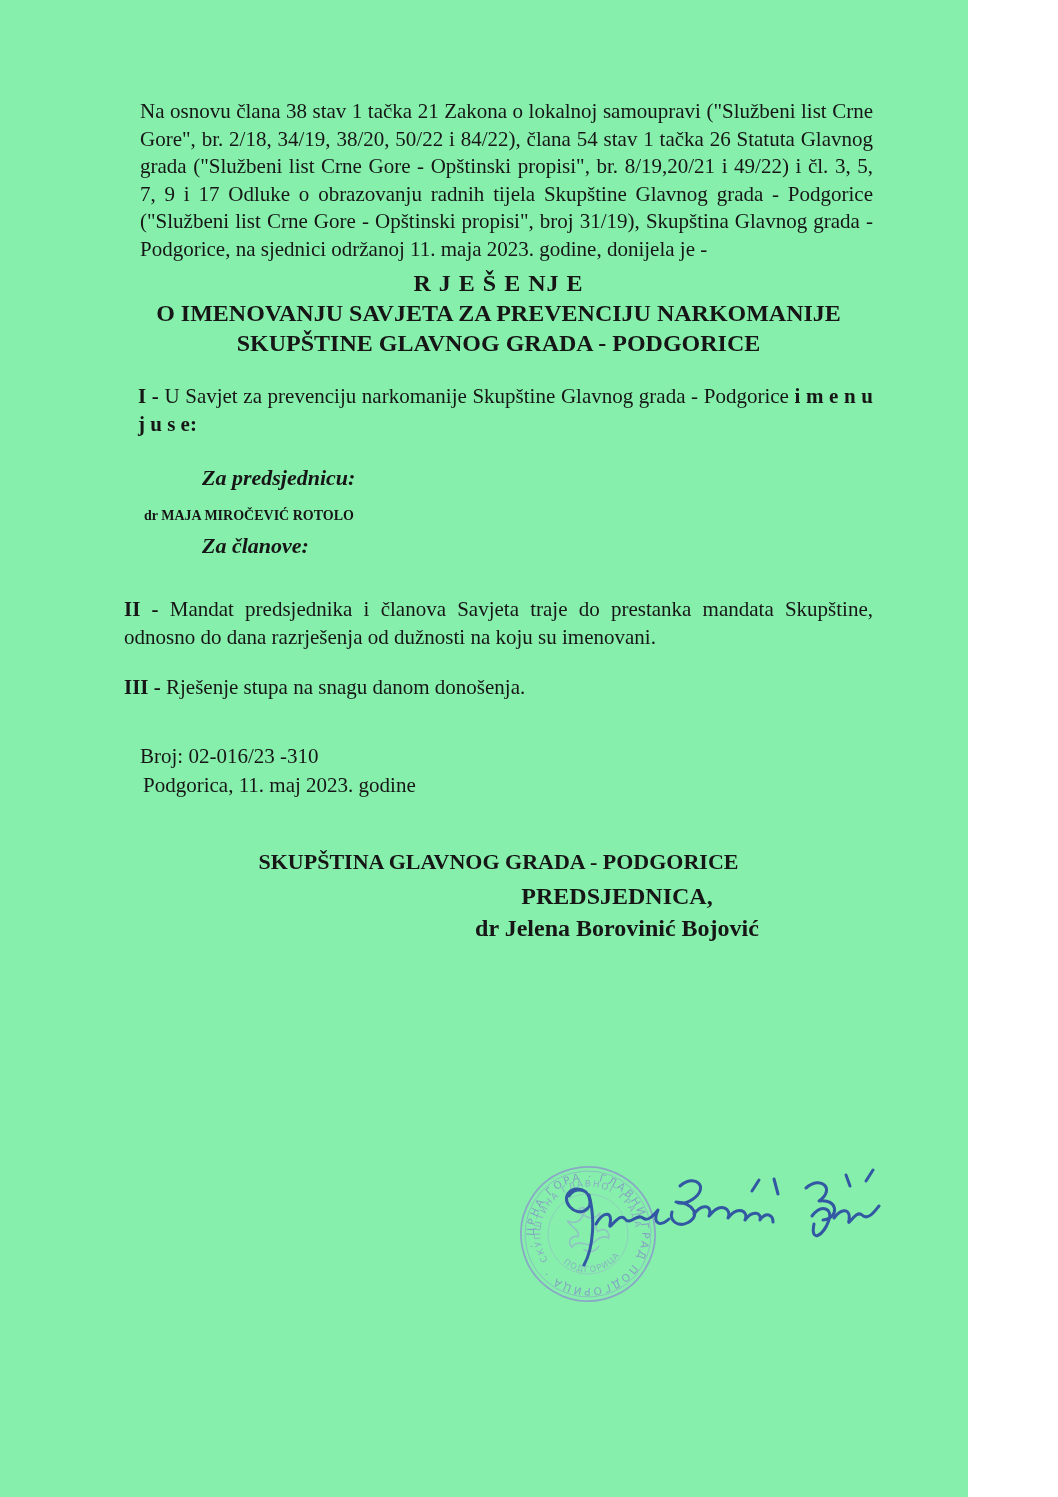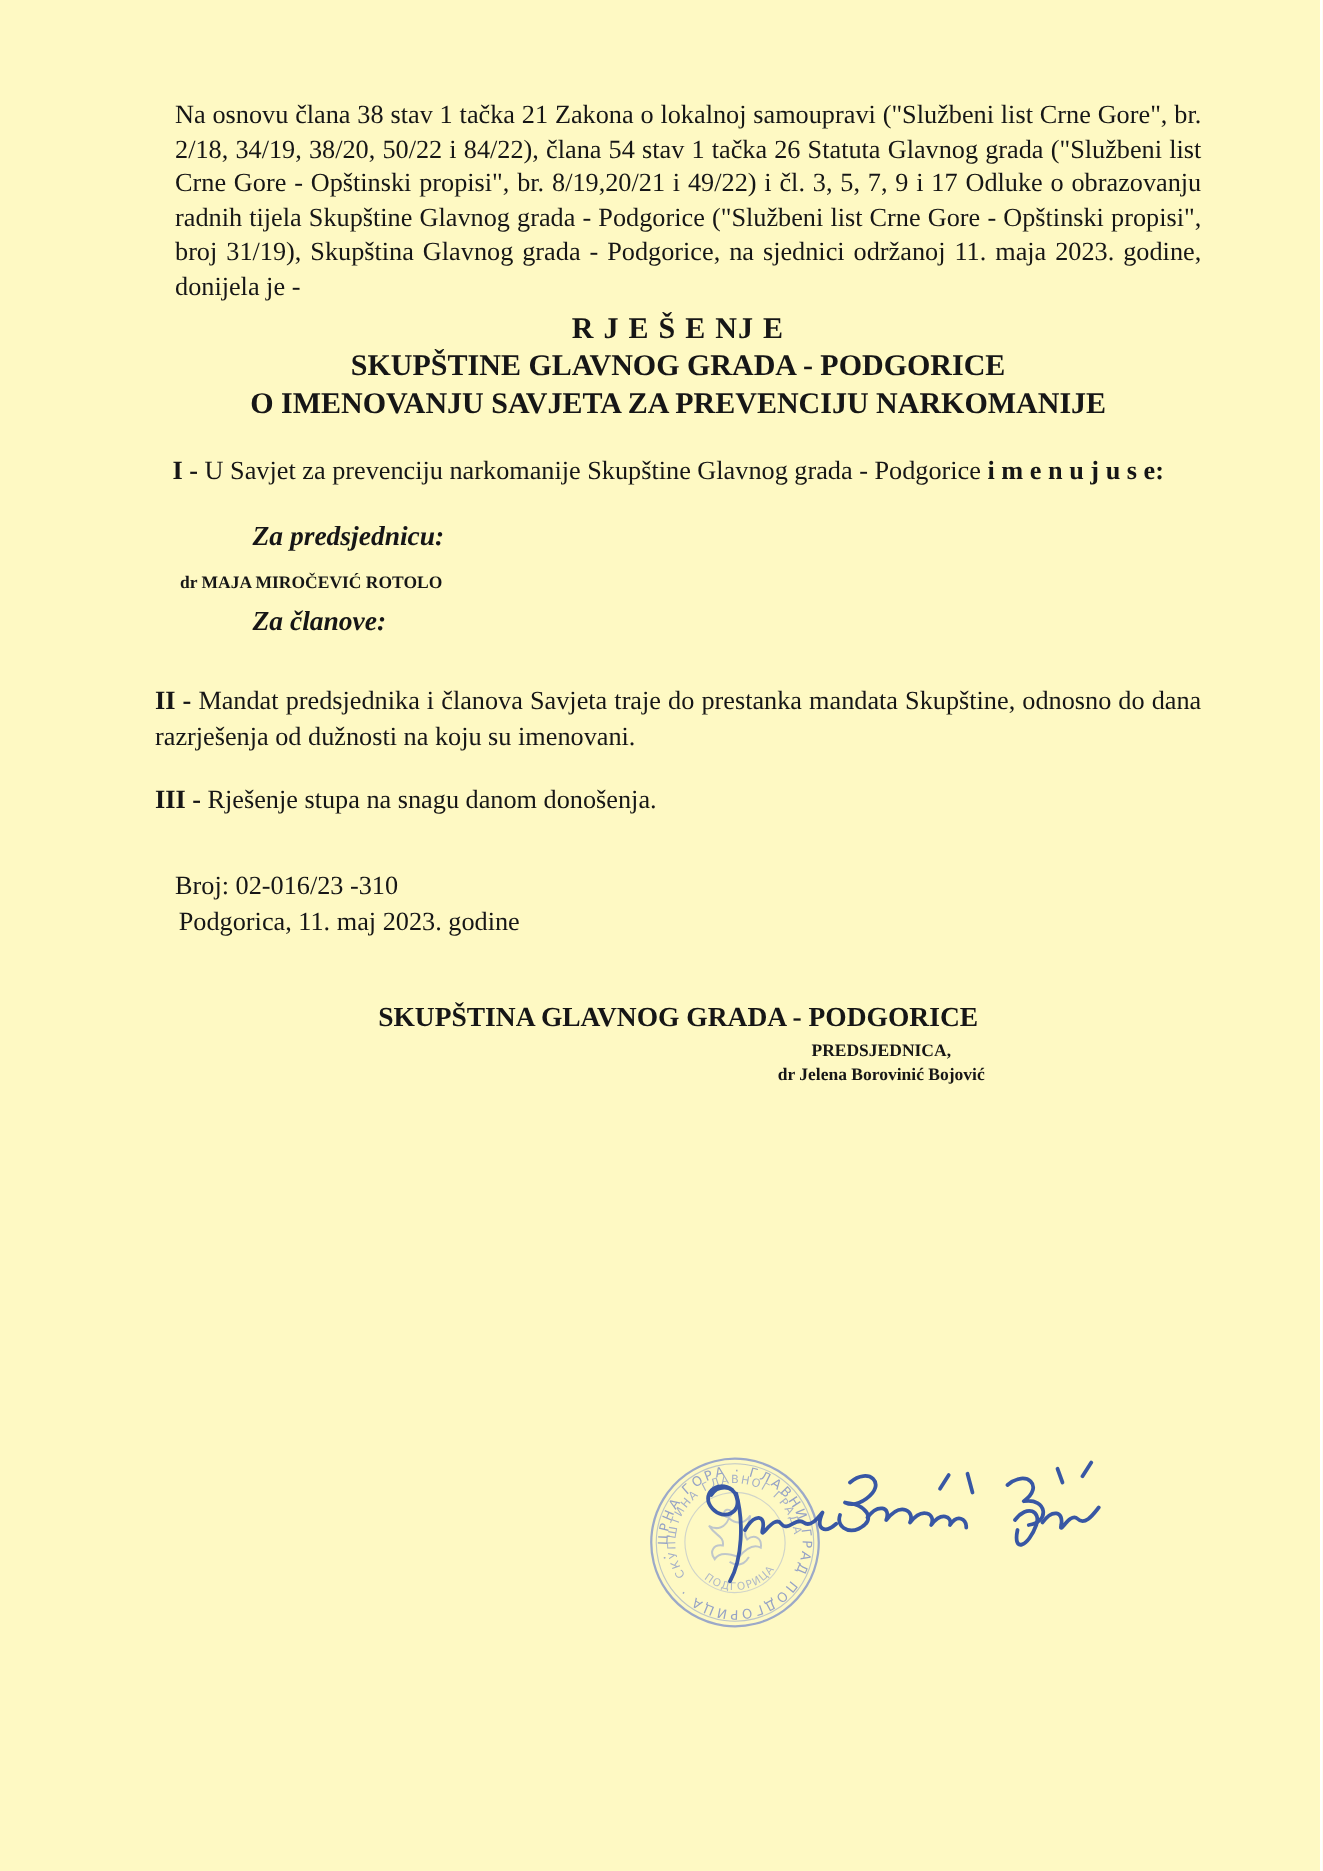--- a/index.html
+++ b/index.html
@@ -1,25 +1,25 @@
 <!DOCTYPE html>
 <html><head>
 <meta charset="utf-8">
 <style>
   html,body{margin:0;padding:0;background:#ffffff;}
   .page{
     position:relative;
-    width:1056px;height:1497px;
-    background:#fef9c3;
+    width:968px;height:1497px;
+    background:#86efac;
     color:#161616;
     font-family:"Liberation Serif","DejaVu Serif",serif;
     font-size:21px;
     overflow:hidden;
     box-sizing:border-box;
-    padding:78px 95px 0 124px;
+    padding:98px 95px 0 124px;
   }
   p{margin:0;}
   .p-intro{
     margin:0 0 6px 16px;
     text-align:justify;
     line-height:1.31;
   }
   .title-block{
     margin:4px 0 20px 0;
     text-align:center;
@@ -64,43 +64,43 @@
     margin:50px 0 0 0;
     text-align:center;
     font-weight:bold;
     font-size:22px;
   }
   .sig-block{
     width:330px;
     margin:6px 91px 0 auto;
     text-align:center;
     font-weight:bold;
-    font-size:14px;
+    font-size:24px;
     line-height:1.3;
   }
   .signer-name{white-space:nowrap;}
   .seal-overlay{
     position:absolute;
     left:490px;top:1150px;
     width:420px;height:185px;
     pointer-events:none;
   }
   .seal-overlay svg{display:block;width:100%;height:100%;}
 </style>
 </head>
 <body>
 
 <div class="page">
 
   <p class="p-intro">Na osnovu člana 38 stav 1 tačka 21 Zakona o lokalnoj samoupravi ("Službeni list Crne Gore", br. 2/18, 34/19, 38/20, 50/22 i 84/22), člana 54 stav 1 tačka 26 Statuta Glavnog grada ("Službeni list Crne Gore - Opštinski propisi", br. 8/19,20/21 i 49/22) i čl. 3, 5, 7, 9 i 17 Odluke o obrazovanju radnih tijela Skupštine Glavnog grada - Podgorice ("Službeni list Crne Gore - Opštinski propisi", broj 31/19), Skupština Glavnog grada - Podgorice, na sjednici održanoj 11. maja 2023. godine, donijela je -</p>
 
   <div class="title-block">
     <div class="title-main">R J E Š E NJ E</div>
+    <div>O IMENOVANJU SAVJETA ZA PREVENCIJU NARKOMANIJE</div>
     <div>SKUPŠTINE GLAVNOG GRADA - PODGORICE</div>
-    <div>O IMENOVANJU SAVJETA ZA PREVENCIJU NARKOMANIJE</div>
   </div>
 
   <p class="p-sec1"><span class="bold">I -</span> <span>U Savjet za prevenciju narkomanije Skupštine Glavnog grada - Podgorice</span> <span class="bold">i m e n u j u  s e:</span></p>
 
   <div class="chair-heading">Za predsjednicu:</div>
 
   <div class="chair-name">dr MAJA MIROČEVIĆ ROTOLO</div>
 
   <div class="members-heading">Za članove:</div>
 

